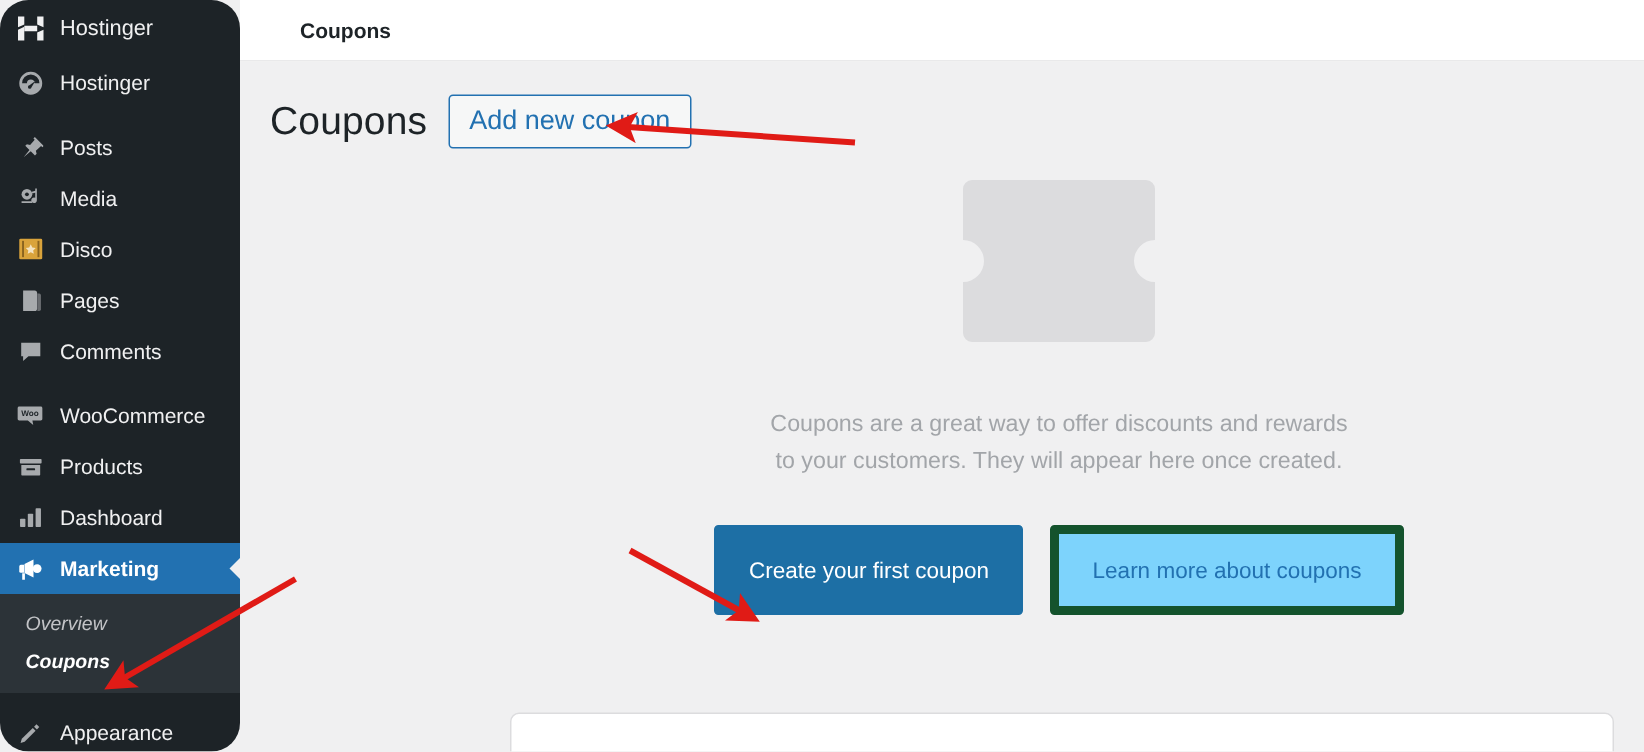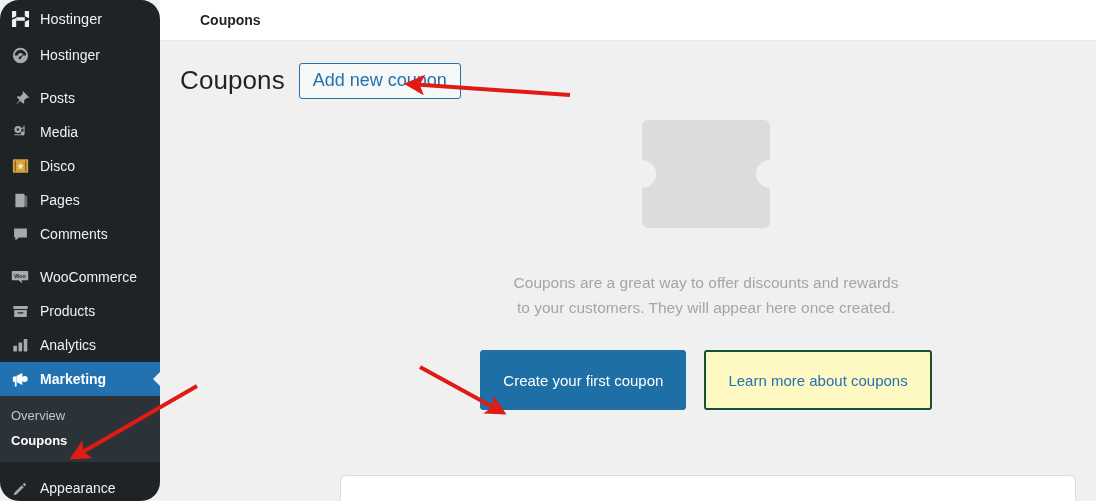--- a/index.html
+++ b/index.html
@@ -52,24 +52,25 @@
     border-bottom: 8px solid transparent;
     border-right: 8px solid #f0f0f1;
   }
   .nav-gap { height: 9px; }
   .submenu {
     background: #2c3338;
     padding: 7px 0 9px 0;
   }
   .sub-item {
     display: block;
-    padding: 5px 0 5px 11px;
+    padding: 5px 0 5px 17px;
     font-size: 13px;
     color: #c3c4c7;
     white-space: nowrap;
+    font-style: italic;
   }
   .sub-item.current { color: #fff; font-weight: 700; }
 
   
   #main { flex: 1; height: 501px; position: relative; background: #f0f0f1; overflow: hidden; }
   #topbar {
     height: 41px; background: #fff;
     border-bottom: 1px solid #e9e9ea;
     display: flex; align-items: center;
     padding-left: 40px;
@@ -113,21 +114,21 @@
     font-size: 15px;
     border-radius: 3px;
     padding: 0 22px;
     height: 60px;
     display: flex; align-items: center; justify-content: center;
     font-family: inherit;
     cursor: pointer;
     white-space: nowrap;
   }
   .btn.primary { background: #1d6fa5; border: 1px solid #1d6fa5; color: #fff; }
-  .btn.secondary { background: #fef9c3; border: 2px solid #14532d; color: #2271b1; }
+  .btn.secondary { background: #7dd3fc; border: 6px solid #14532d; color: #2271b1; }
 
   #bottom-card {
     position: absolute;
     left: 180px; right: 20px;
     bottom: -8px; height: 34px;
     background: #fff;
     border: 1px solid #dcdcde;
     border-radius: 6px;
   }
 
@@ -243,21 +244,21 @@
     </div>
 
     <div class="nav-item">
       <span class="ico">
         <svg width="17" height="16" viewBox="0 0 20 18" fill="currentColor">
           <rect x="1.6" y="10" width="4.2" height="6.5" rx=".6"></rect>
           <rect x="7.7" y="6" width="4.2" height="10.5" rx=".6"></rect>
           <rect x="13.8" y="1.8" width="4.2" height="14.7" rx=".6"></rect>
           </svg>
       </span>
-      <span class="lbl">Analytics</span>
+      <span class="lbl">Dashboard</span>
     </div>
 
     <div class="nav-item active">
       <span class="ico">
         <svg width="18" height="17" viewBox="0 0 20 19" fill="currentColor">
           <path d="M12.6 2.3v13.4L5.9 12.3V5.6z"></path>
           <circle cx="15.3" cy="9" r="3.3"></circle>
           <path d="M3.2 6.2h2.4v6H3.2a1.2 1.2 0 01-1.2-1.2V7.4a1.2 1.2 0 011.2-1.2z"></path>
           <path d="M4.2 12.4h2v4.9h-2z"></path>
           </svg>

